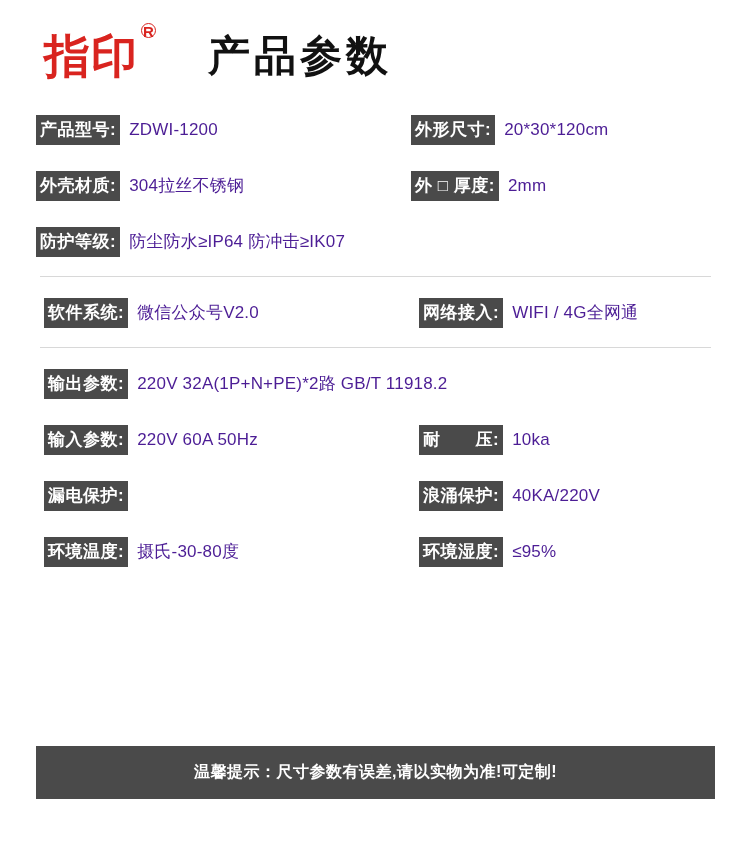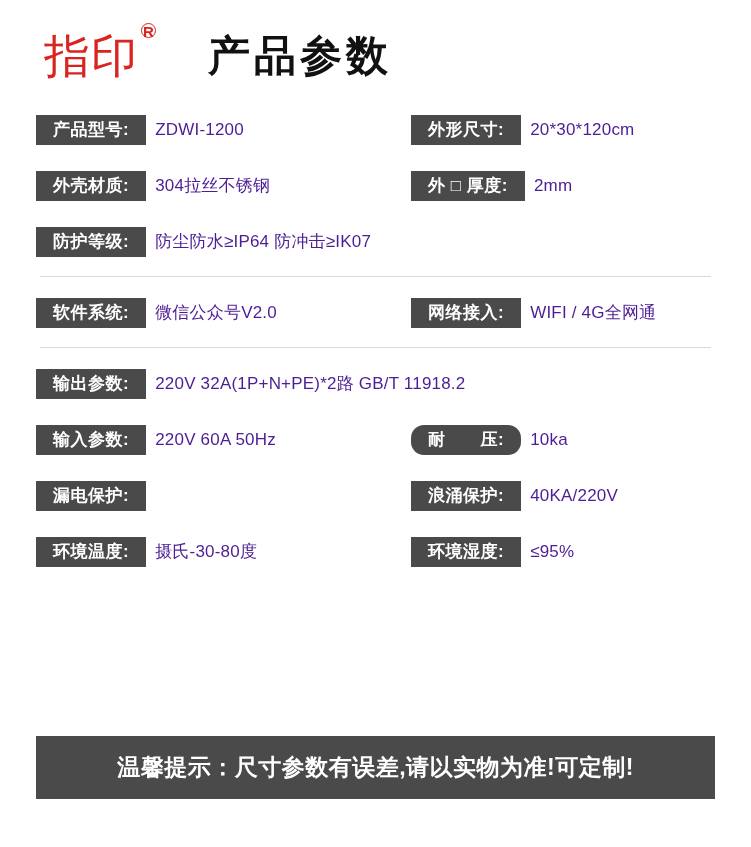--- a/index.html
+++ b/index.html
@@ -33,21 +33,21 @@
     box-sizing: border-box;
   }
   .brand {
     position: relative;
     display: inline-block;
     margin-left: 8px;
   }
   .brand-text {
     font-family: "DejaVu Sans", sans-serif;
     font-size: 46px;
-    font-weight: normal;
+    font-weight: bold;
     color: #d9241f;
     letter-spacing: 1px;
     line-height: 1;
   }
   .brand-reg {
     position: absolute;
     top: -10px;
     right: -18px;
     font-size: 15px;
     color: #d9241f;
@@ -86,55 +86,54 @@
   }
   .cell.left { width: 375px; }
   .cell.right { flex: 1; }
   .cell.full { width: 100%; }
 
   .label {
     background: #4a4a4a;
     color: #ffffff;
     font-size: 17px;
     font-weight: bold;
-    padding: 5px 17px;
+    padding: 5px 4px;
     line-height: 1.15;
     white-space: nowrap;
     letter-spacing: 0.5px;
   }
   .label.spaced {
     letter-spacing: 0.5px;
-    border-radius: 13px;
   }
   .value {
     font-size: 17px;
     color: #4c1d95;
     margin-left: 9px;
     white-space: nowrap;
     letter-spacing: 0.2px;
   }
 
   .divider {
     height: 1px;
     background: #d8d8d8;
     margin: 6px 4px 8px 4px;
   }
 
-  .group-gap-top { margin-top: 4px; }
+  .group-gap-top { margin-top: 4px; margin-left: 8px; }
 
   
   .footer-note {
     position: absolute;
     left: 36px;
     right: 36px;
     bottom: 48px;
     background: #4a4a4a;
     color: #ffffff;
     text-align: center;
-    font-size: 23px;
+    font-size: 16px;
     font-weight: bold;
     padding: 16px 0;
     letter-spacing: 0.5px;
   }
 </style>
 </head>
 <body>
 
 <div class="page">
 

